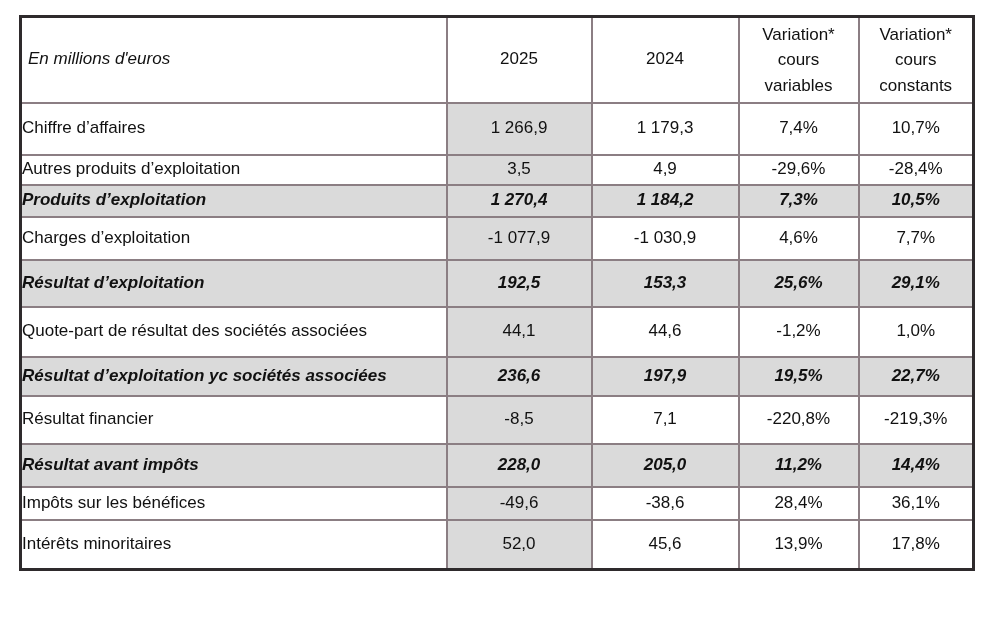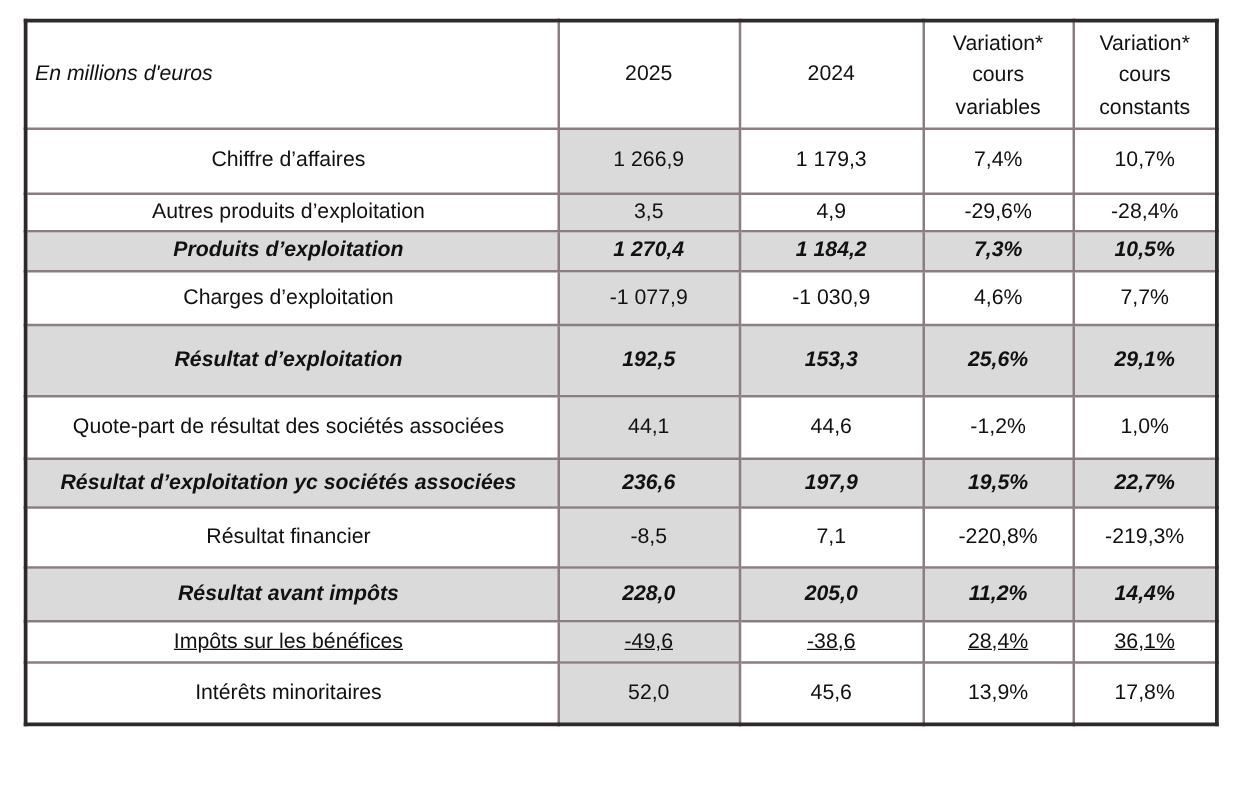--- a/index.html
+++ b/index.html
@@ -54,39 +54,39 @@
   th.year-cell, th.var-cell {
     text-align: center;
     background: #ffffff;
   }
   th.var-cell { padding: 0 4px; line-height: 1.5; }
 
   
   .shade { background: #dadada; }
 
   tbody td.label-cell {
-    text-align: center;
+    text-align: left;
     padding-left: 0;
   }
   tbody td.num-cell {
     text-align: center;
   }
   tbody tr.bold td { font-weight: 700; font-style: italic; }
 
   
   tbody tr:nth-child(1)  { height: 52px; }
   tbody tr:nth-child(2)  { height: 30px; margin-top: 14px; }
   tbody tr:nth-child(3)  { height: 32px; }
   tbody tr:nth-child(4)  { height: 43px; }
-  tbody tr:nth-child(5)  { height: 57px; border-radius: 18px; }
+  tbody tr:nth-child(5)  { height: 47px; border-radius: 18px; }
   tbody tr:nth-child(6)  { height: 50px; }
   tbody tr:nth-child(7)  { height: 39px; border-radius: 11px; }
   tbody tr:nth-child(8)  { height: 48px; }
   tbody tr:nth-child(9)  { height: 43px; }
-  tbody tr:nth-child(10) { height: 33px; text-decoration: underline; }
+  tbody tr:nth-child(10) { height: 33px; }
   tbody tr:nth-child(11) { height: 50px; }
   tbody tr:nth-child(12) { height: 31px; }
   tbody tr:nth-child(13) { height: 29px; }
 </style>
 </head>
 <body>
 
 <div class="canvas">
   <table class="fin-table">
     <colgroup>

